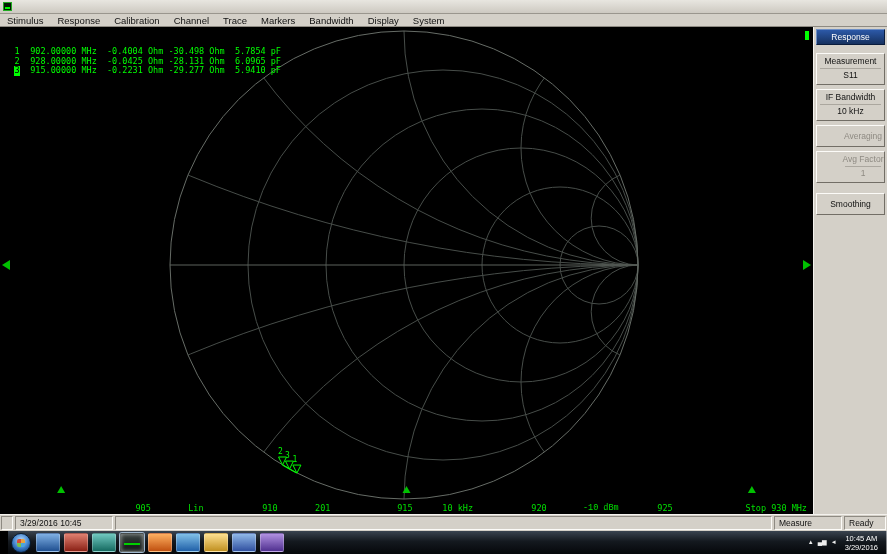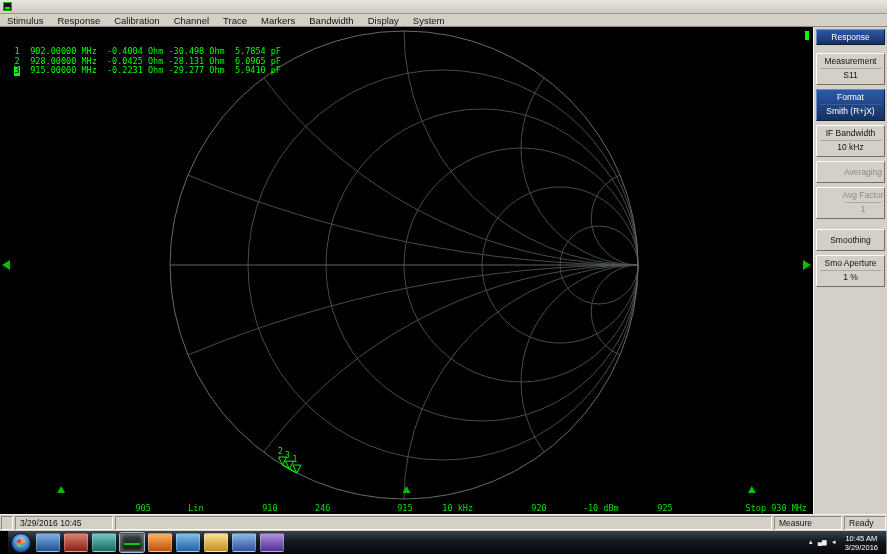--- a/index.html
+++ b/index.html
@@ -183,54 +183,46 @@
 
     <div class="scale-row" id="scale-row">
         <span class="scale-item" style="left: 8px; margin-top: 32px;">Start 900 MHz</span>
         <span class="scale-item" style="right: 6px;">Stop 930 MHz</span>
         <span class="scale-item" style="left: 17.6%; transform: translateX(-50%);">905</span>
         <span class="scale-item" style="left: 33.2%; transform: translateX(-50%);">910</span>
         <span class="scale-item" style="left: 49.8%; transform: translateX(-50%);">915</span>
         <span class="scale-item" style="left: 66.3%; transform: translateX(-50%);">920</span>
         <span class="scale-item" style="left: 81.8%; transform: translateX(-50%);">925</span>
         <span class="scale-item" style="left: 24.1%; transform: translateX(-50%);">Lin</span>
-        <span class="scale-item" style="left: 39.7%; transform: translateX(-50%);">246</span>
+        <span class="scale-item" style="left: 39.7%; transform: translateX(-50%);">201</span>
         <span class="scale-item" style="left: 56.3%; transform: translateX(-50%);">10 kHz</span>
-        <span class="scale-item" style="left: 73.9%; transform: translateX(-50%);">-10 dBm</span>
+        <span class="scale-item" style="left: 73.9%; transform: translateX(-50%); font-family: Liberation Mono, monospace;">-10 dBm</span>
       </div>
   </div>
 
   <div class="soft-panel">
     <div class="sk-title">Response</div>
     <div id="softkeys">
         <div class="skbtn ">
           <div class="sklabel">Measurement</div>
           <div class="skvalue">S11</div>
         </div>
-        <div class="skbtn active">
-          <div class="sklabel">Format</div>
-          <div class="skvalue">Smith (R+jX)</div>
-        </div>
         <div class="skbtn ">
           <div class="sklabel">IF Bandwidth</div>
           <div class="skvalue">10 kHz</div>
         </div>
         <div class="skbtn disabled nol">
           <div class="sklabel">Averaging</div>
         </div>
         <div class="skbtn disabled">
           <div class="sklabel">Avg Factor</div>
           <div class="skvalue">1</div>
         </div>
         <div class="skbtn  nol gap">
           <div class="sklabel">Smoothing</div>
-        </div>
-        <div class="skbtn ">
-          <div class="sklabel">Smo Aperture</div>
-          <div class="skvalue">1 %</div>
         </div>
       </div>
   </div>
 
   <div class="statusbar">
     <div class="sb-panel sb-grip"></div>
     <div class="sb-panel sb-date">3/29/2016 10:45</div>
     <div class="sb-panel sb-main"></div>
     <div class="sb-panel sb-measure">Measure</div>
     <div class="sb-panel sb-ready">Ready</div>

